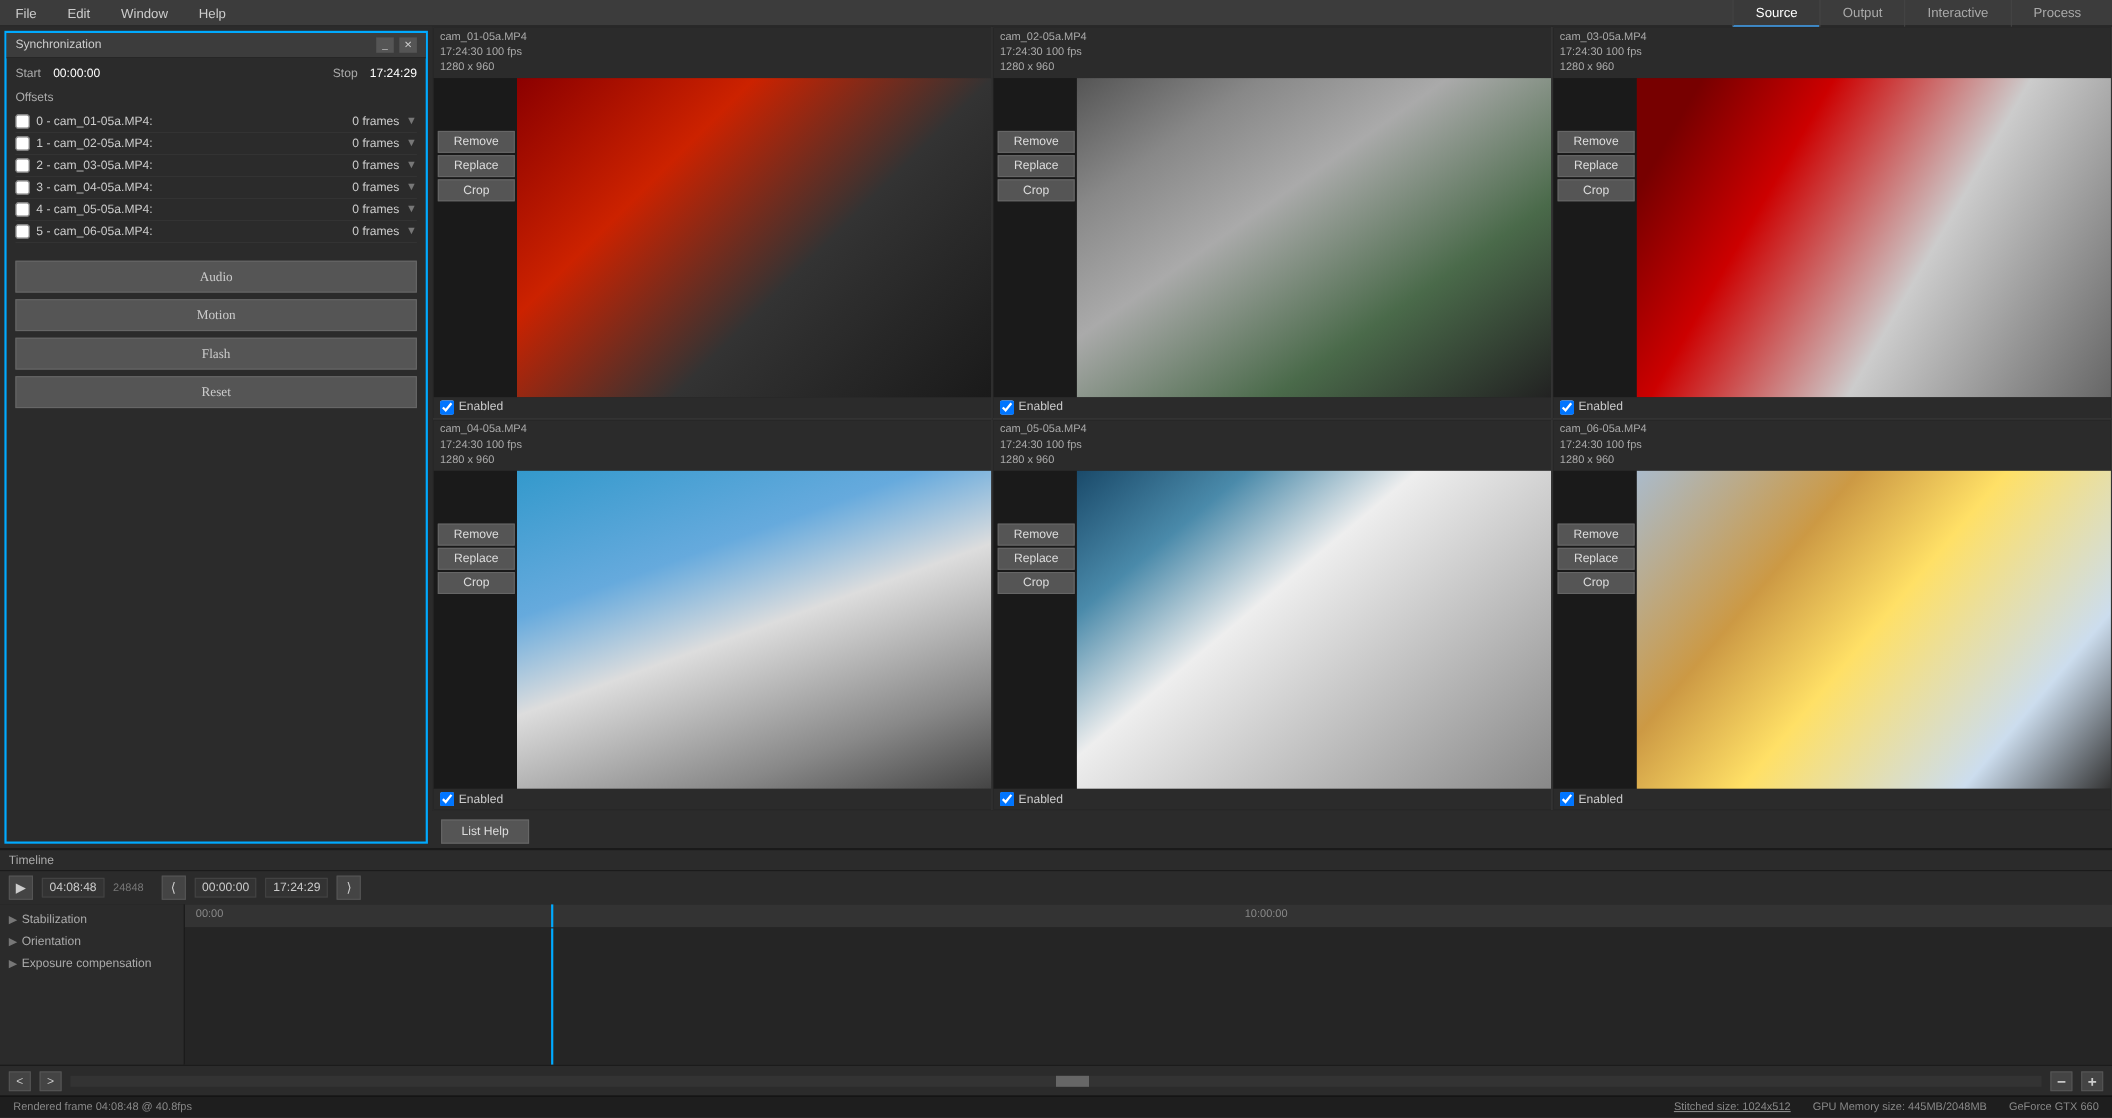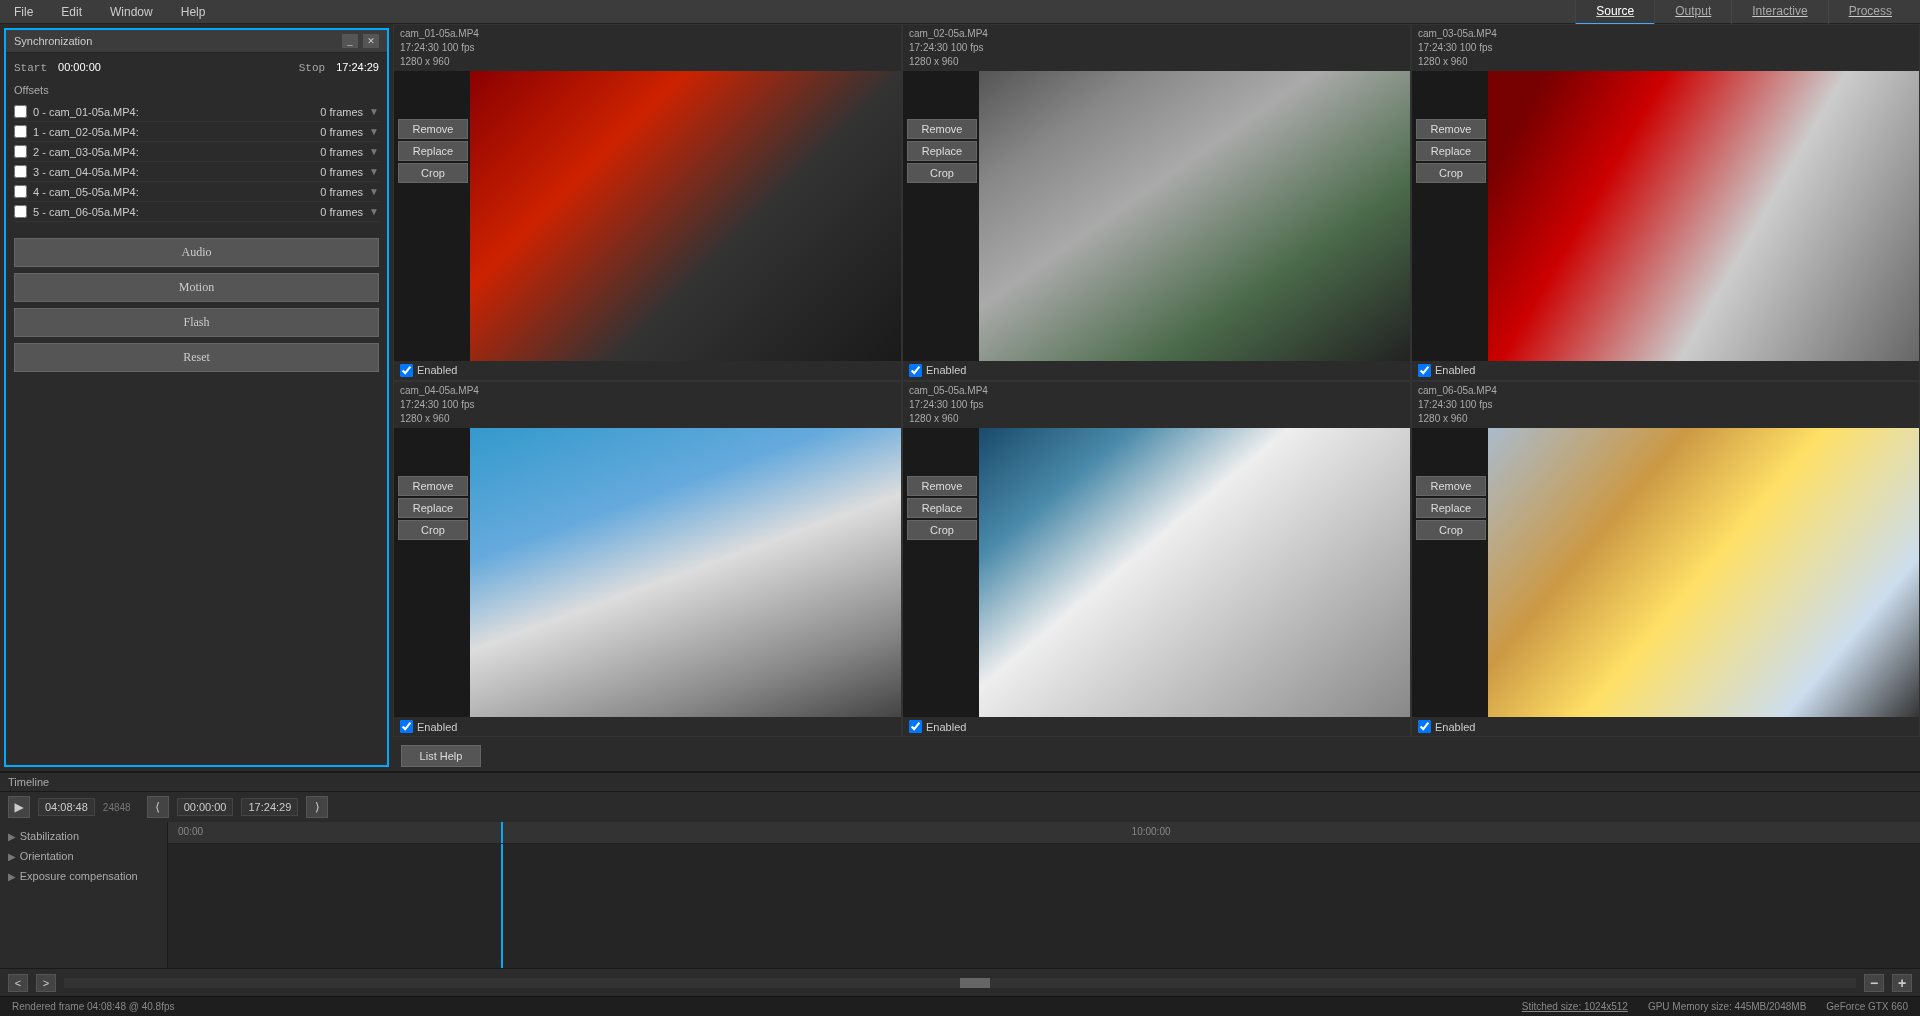--- a/index.html
+++ b/index.html
@@ -88,21 +88,21 @@
       overflow-y: auto;
     }
 
     .start-stop-row {
       display: flex;
       justify-content: space-between;
       margin-bottom: 10px;
       color: #ccc;
       font-size: 11px;
     }
-    .start-stop-row .label { color: #aaa; font-family: Liberation Mono, monospace; }
+    .start-stop-row .label { color: #aaa; }
     .start-stop-row .value { color: #fff; margin-left: 8px; }
 
     .offsets-label { color: #aaa; font-size: 11px; margin-bottom: 6px; }
 
     .camera-row {
       display: flex;
       align-items: center;
       padding: 3px 0;
       border-bottom: 1px solid #333;
     }
@@ -408,21 +408,21 @@
   </style>
 </head>
 <body>
 
 <div id="menubar">
   <span class="menu-item">File</span>
   <span class="menu-item">Edit</span>
   <span class="menu-item">Window</span>
   <span class="menu-item">Help</span>
 
-  <div style="margin-left:auto; display:flex;text-decoration:underline;">
+  <div style="margin-left:auto; display:flex;">
     <div class="top-tab active">Source</div>
     <div class="top-tab">Output</div>
     <div class="top-tab">Interactive</div>
     <div class="top-tab">Process</div>
   </div>
 </div>
 
 <div id="main-content">
 
   <div id="sync-panel">

